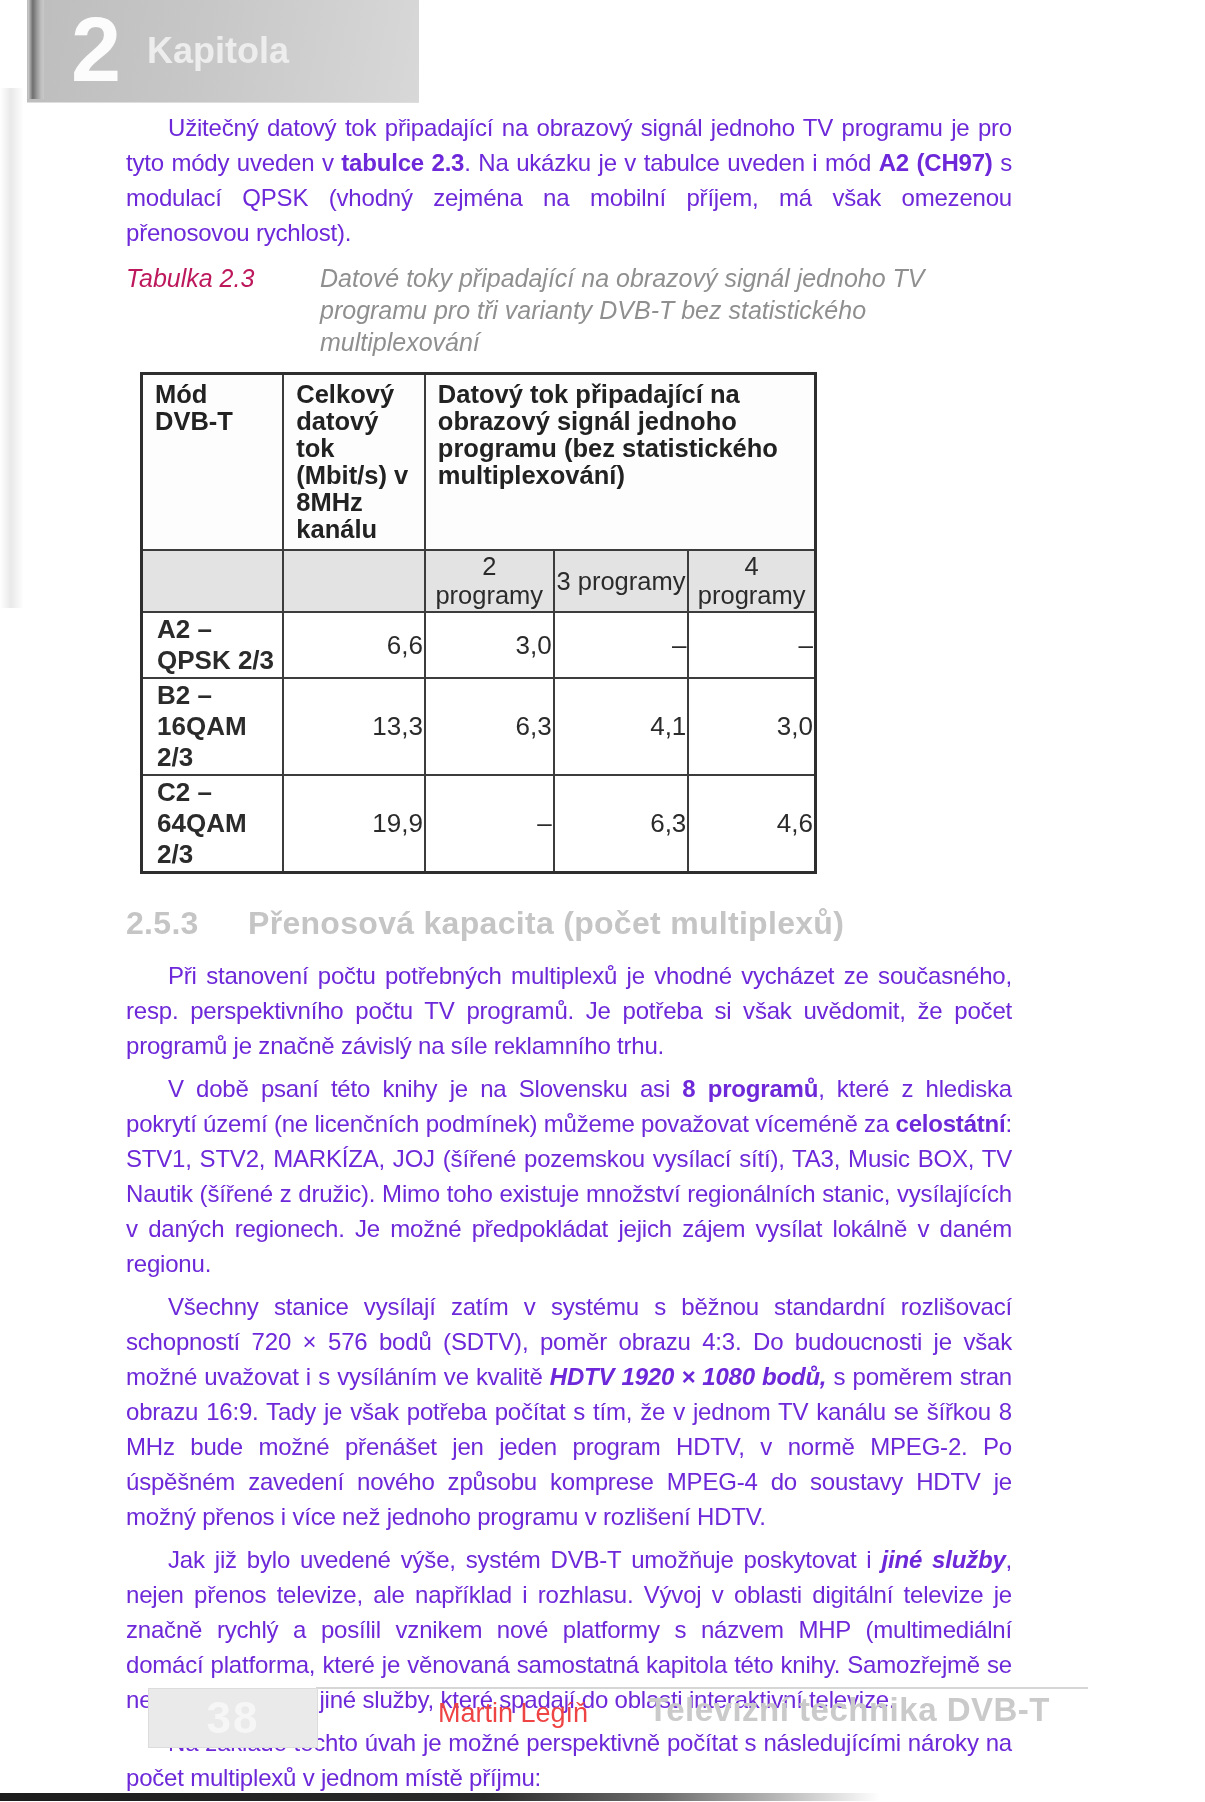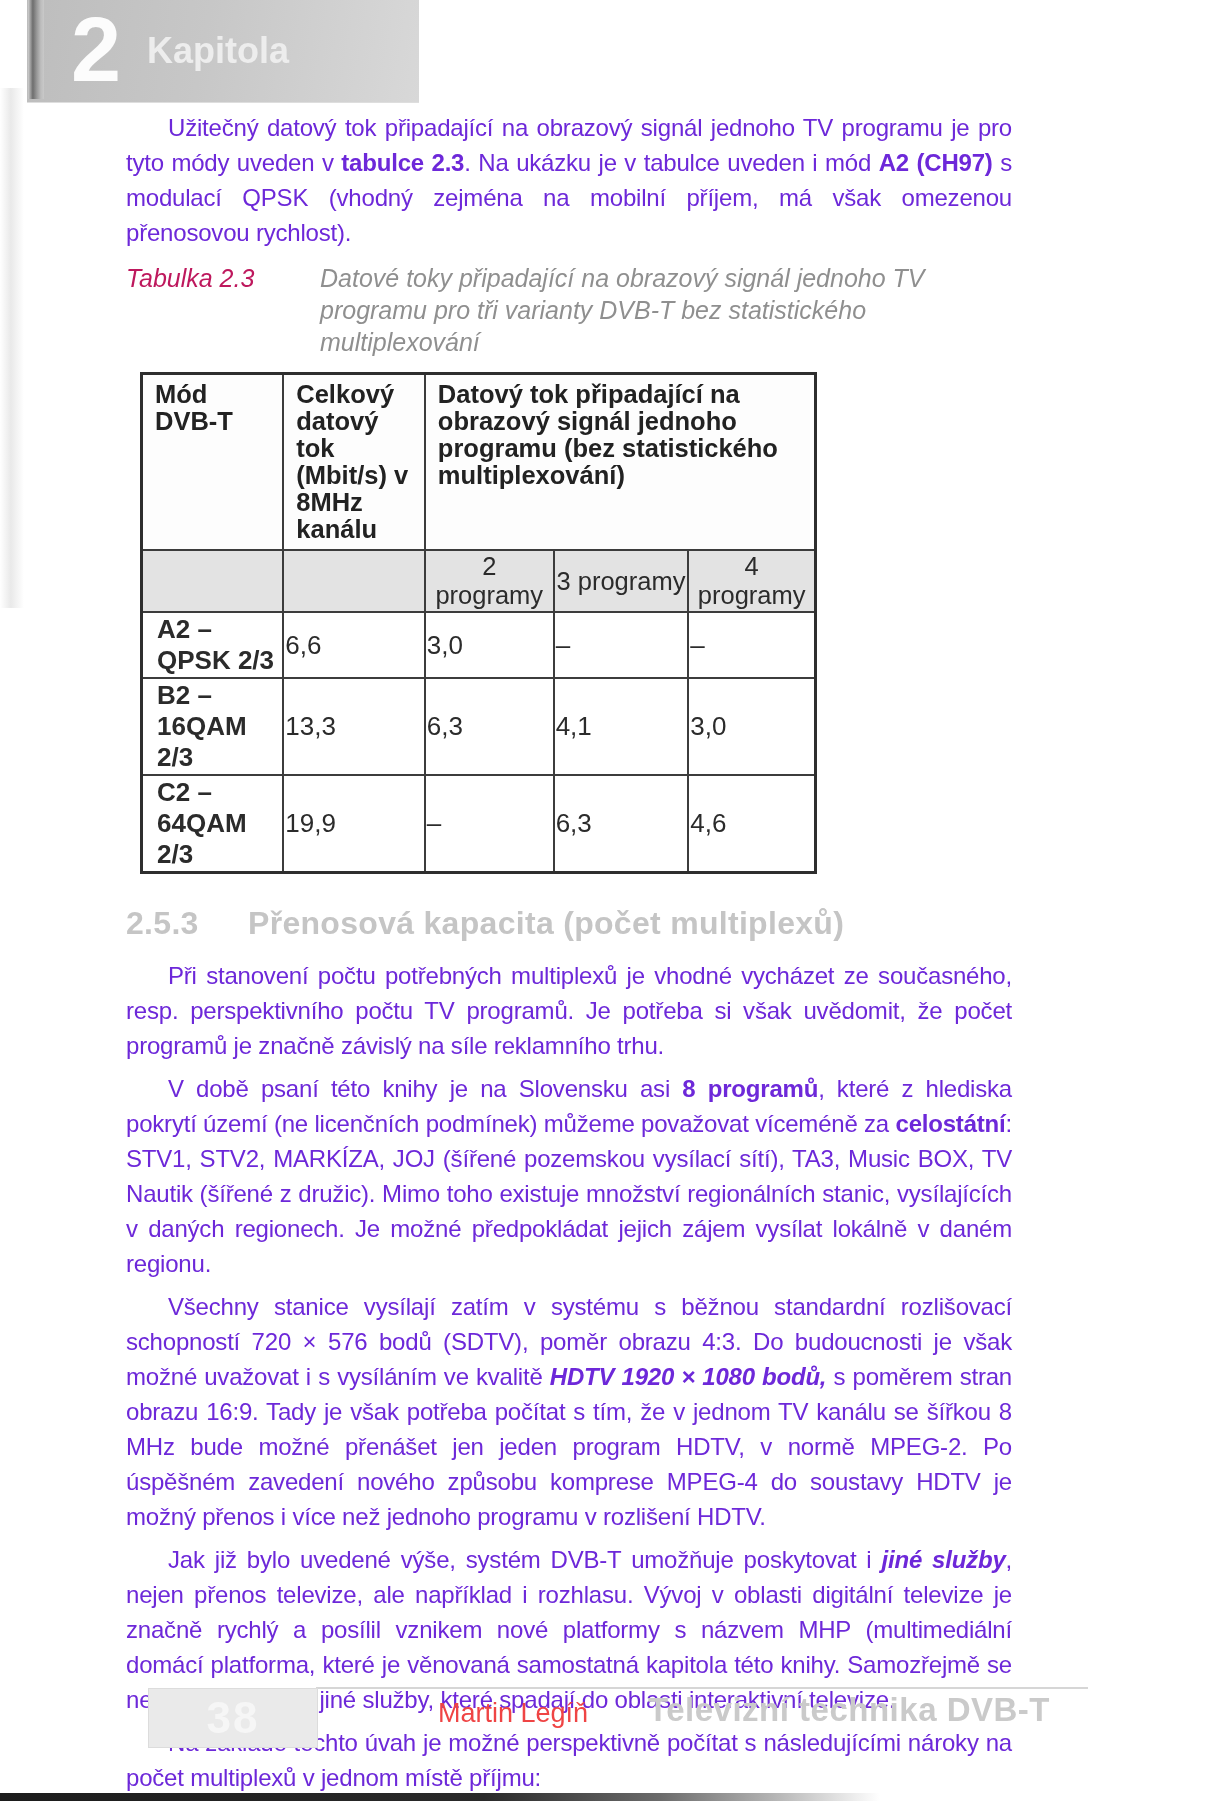--- a/index.html
+++ b/index.html
@@ -35,21 +35,21 @@
   .caption-label { width:194px; flex-shrink:0; color:#be185d; }
   .caption-text { width:692px; color:#8f8f8f; }
 
   table.dvb { border-collapse:collapse; margin-top:14px; margin-left:14px; width:677px;
     border:3px solid #2e2e2e; }
   table.dvb th, table.dvb td { border:2px solid #3c3c3c; }
   table.dvb th { text-align:left; vertical-align:top; padding:6px 8px 6px 12px;
     font-size:25.5px; line-height:27px; font-weight:bold; color:#222222; background:#fdfdfd; }
   tr.subhead td { background:#e3e3e3; text-align:center; font-weight:normal;
     font-size:25.5px; height:37px; color:#2b2b2b; }
-  tr.datarow td { height:35px; font-size:26px; text-align:left; color:#2b2b2b; }
+  tr.datarow td { height:35px; font-size:26px; text-align:right; color:#2b2b2b; }
   tr.datarow td.mode { text-align:left; padding-left:14px; font-weight:bold; }
 
   .section-heading { display:flex; margin-top:30px; font-weight:bold; font-size:32px;
     line-height:38px; color:#c5c5c5; letter-spacing:0.3px; }
   .section-number { width:122px; flex-shrink:0; }
 
   .p-first { margin-top:0; }
   .p-std { margin-top:8px; }
   .p-after-heading { margin-top:16px; }
 

